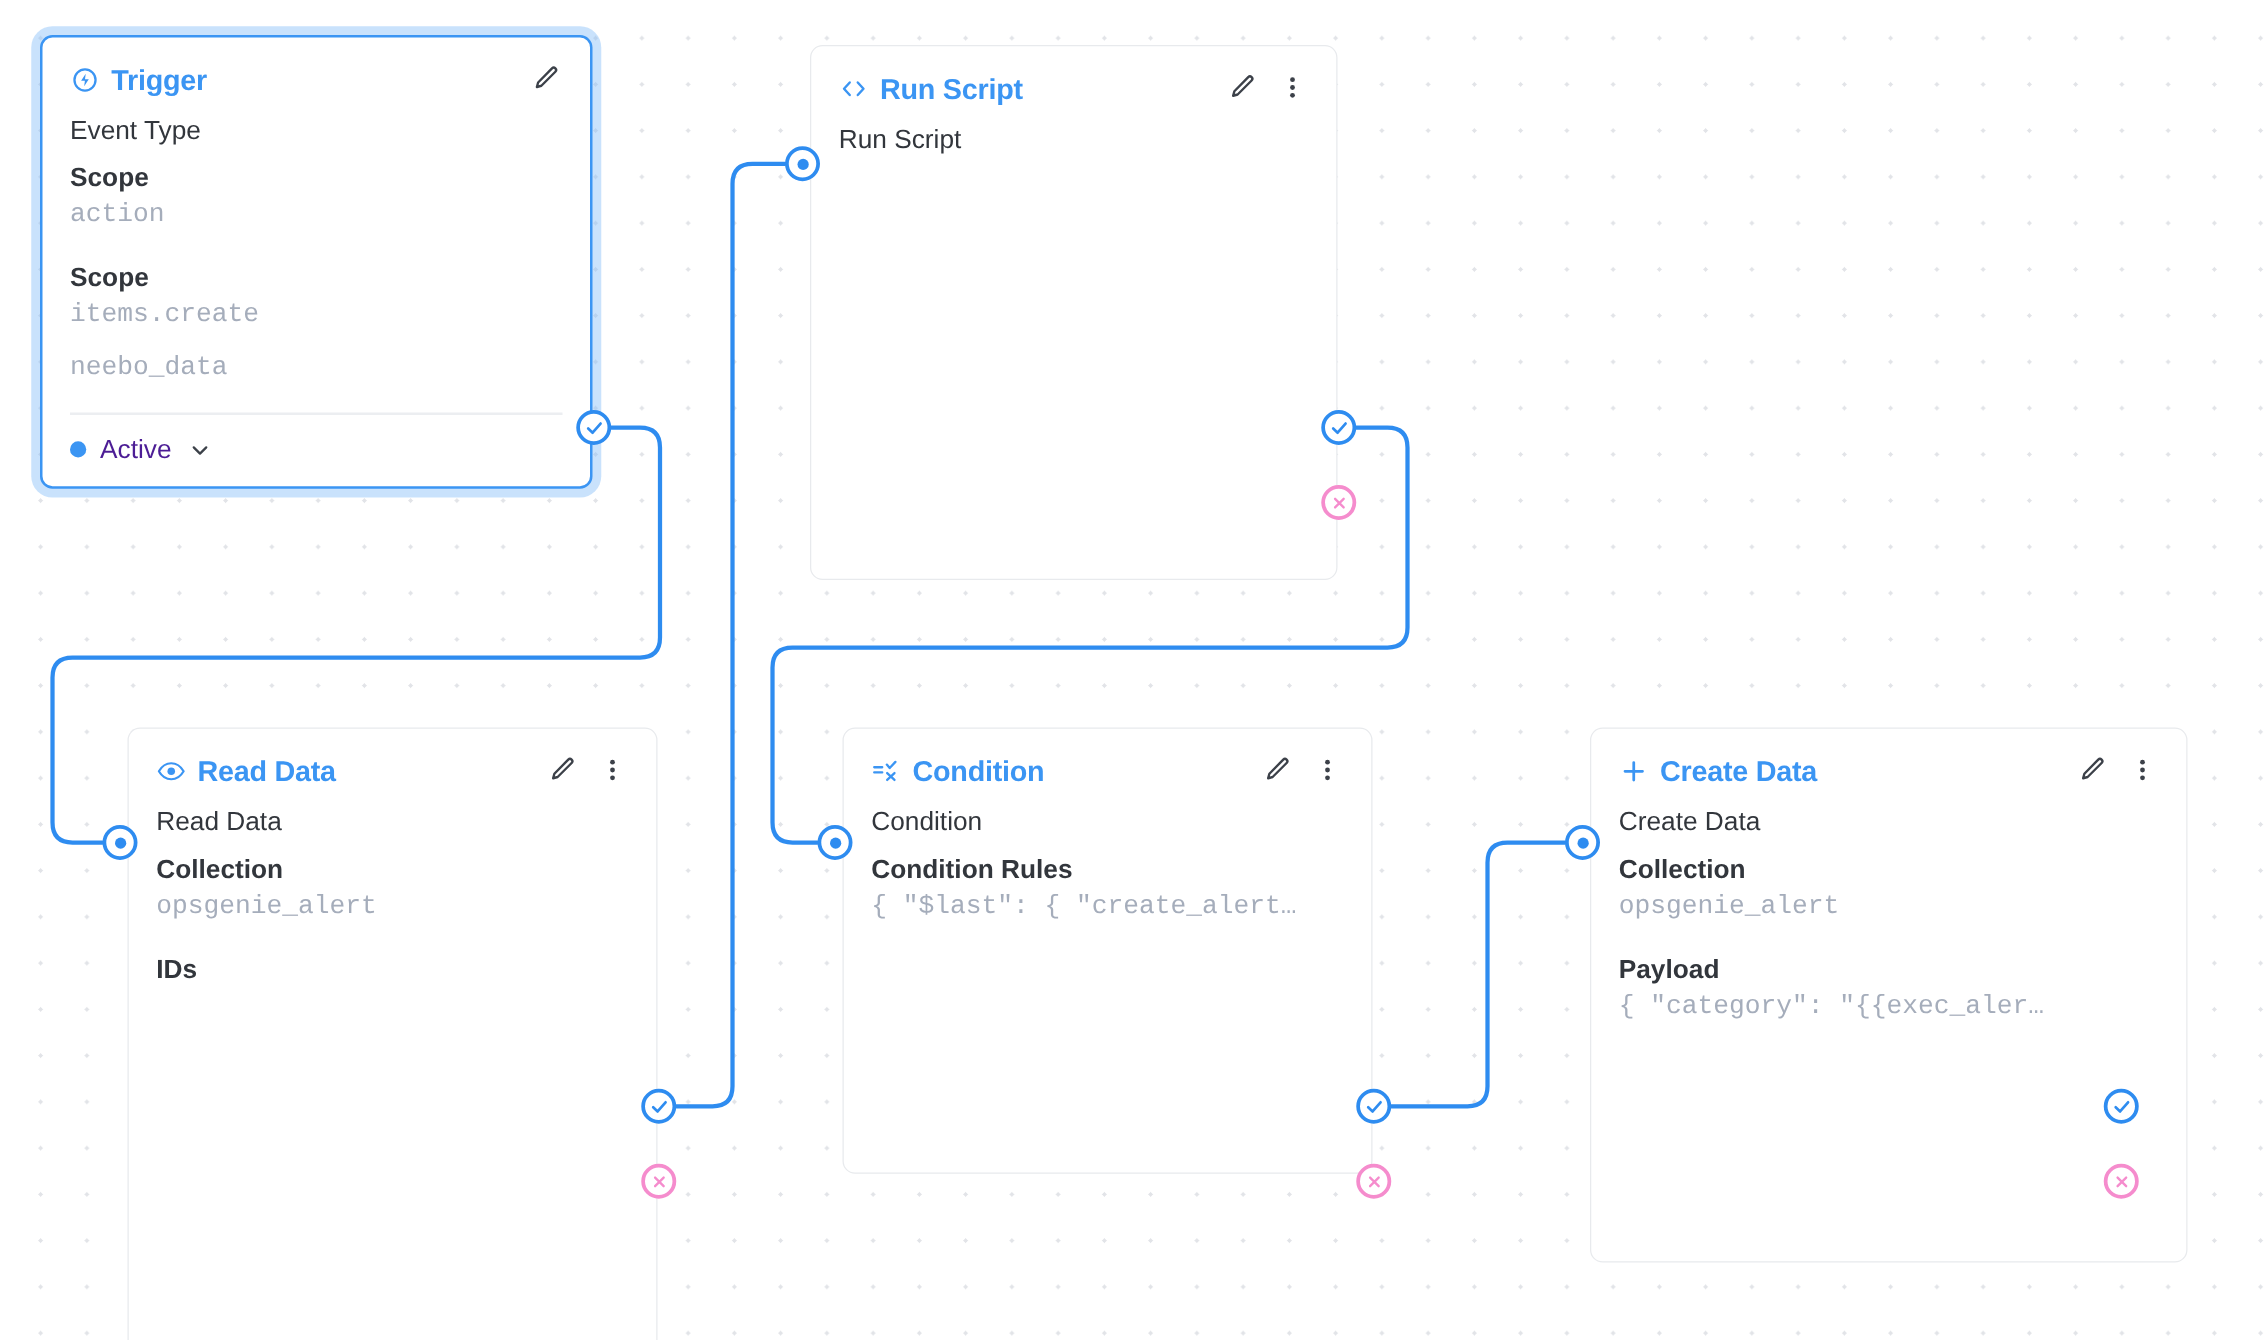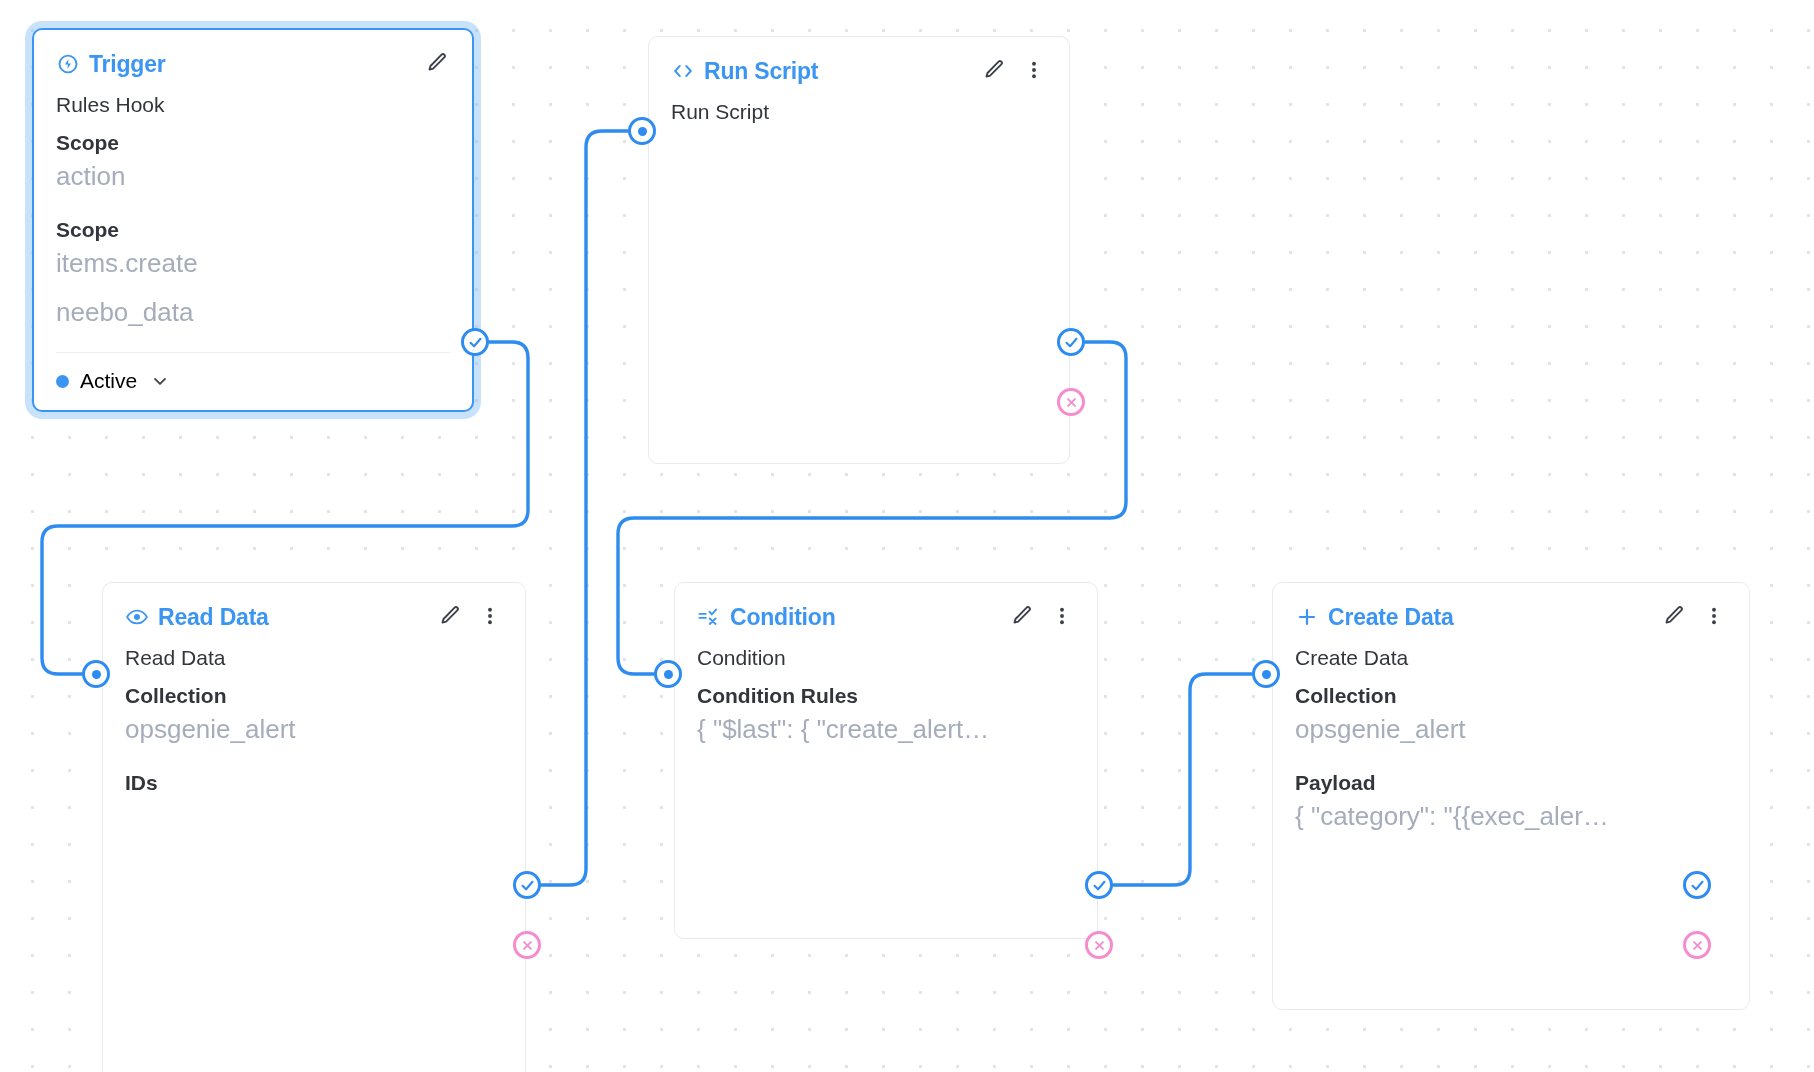--- a/index.html
+++ b/index.html
@@ -110,43 +110,43 @@
     font-weight: normal;
   }
   .field-label {
     font-size: 21px;
     color: #32363c;
     font-weight: bold;
     line-height: 1.44;
     margin-top: 8px;
   }
   .field-value {
-    font-family: Liberation Sans, sans-serif;
-    font-size: 26px;
+    font-family: Liberation Mono, monospace;
+    font-size: 21px;
     color: #a5adbb;
     line-height: 1.45;
     white-space: nowrap;
     overflow: hidden;
     text-overflow: clip;
   }
   .field-gap { height: 11px; }
 
   
   .node-sep {
     height: 1.6px;
     background: #eceef1;
     margin: 0 22px;
   }
   .node-foot {
     display: flex;
     align-items: center;
     gap: 11px;
     padding: 16px 22px 17px 22px;
     font-size: 21px;
-    color: #000000;
+    color: #4c1d95;
     cursor: pointer;
   }
   .status-dot {
     width: 13px; height: 13px;
     border-radius: 50%;
     background: #3b95f3;
     flex: 0 0 13px;
   }
 
   
@@ -216,21 +216,21 @@
       </div>
       <div class="head-actions">
         <span class="icon-btn">
           <svg width="24" height="24" viewBox="0 0 24 24" fill="none" stroke="#3c4149" stroke-width="1.9" stroke-linecap="round" stroke-linejoin="round">
             <path d="M16.6 3.7 a1.9 1.9 0 0 1 2.7 2.7 L8.1 17.6 l-3.6 1 1-3.6 Z"></path>
           </svg>
         </span>
       </div>
     </div>
     <div class="node-body">
-      <div class="field-name">Rules Hook</div>
+      <div class="field-name">Event Type</div>
       <div class="field-label">Scope</div>
       <div class="field-value">action</div>
       <div class="field-gap"></div>
       <div class="field-label">Scope</div>
       <div class="field-value">items.create</div>
       <div class="field-gap"></div>
       <div class="field-value">neebo_data</div>
     </div>
     <div class="node-sep"></div>
     <div class="node-foot">

